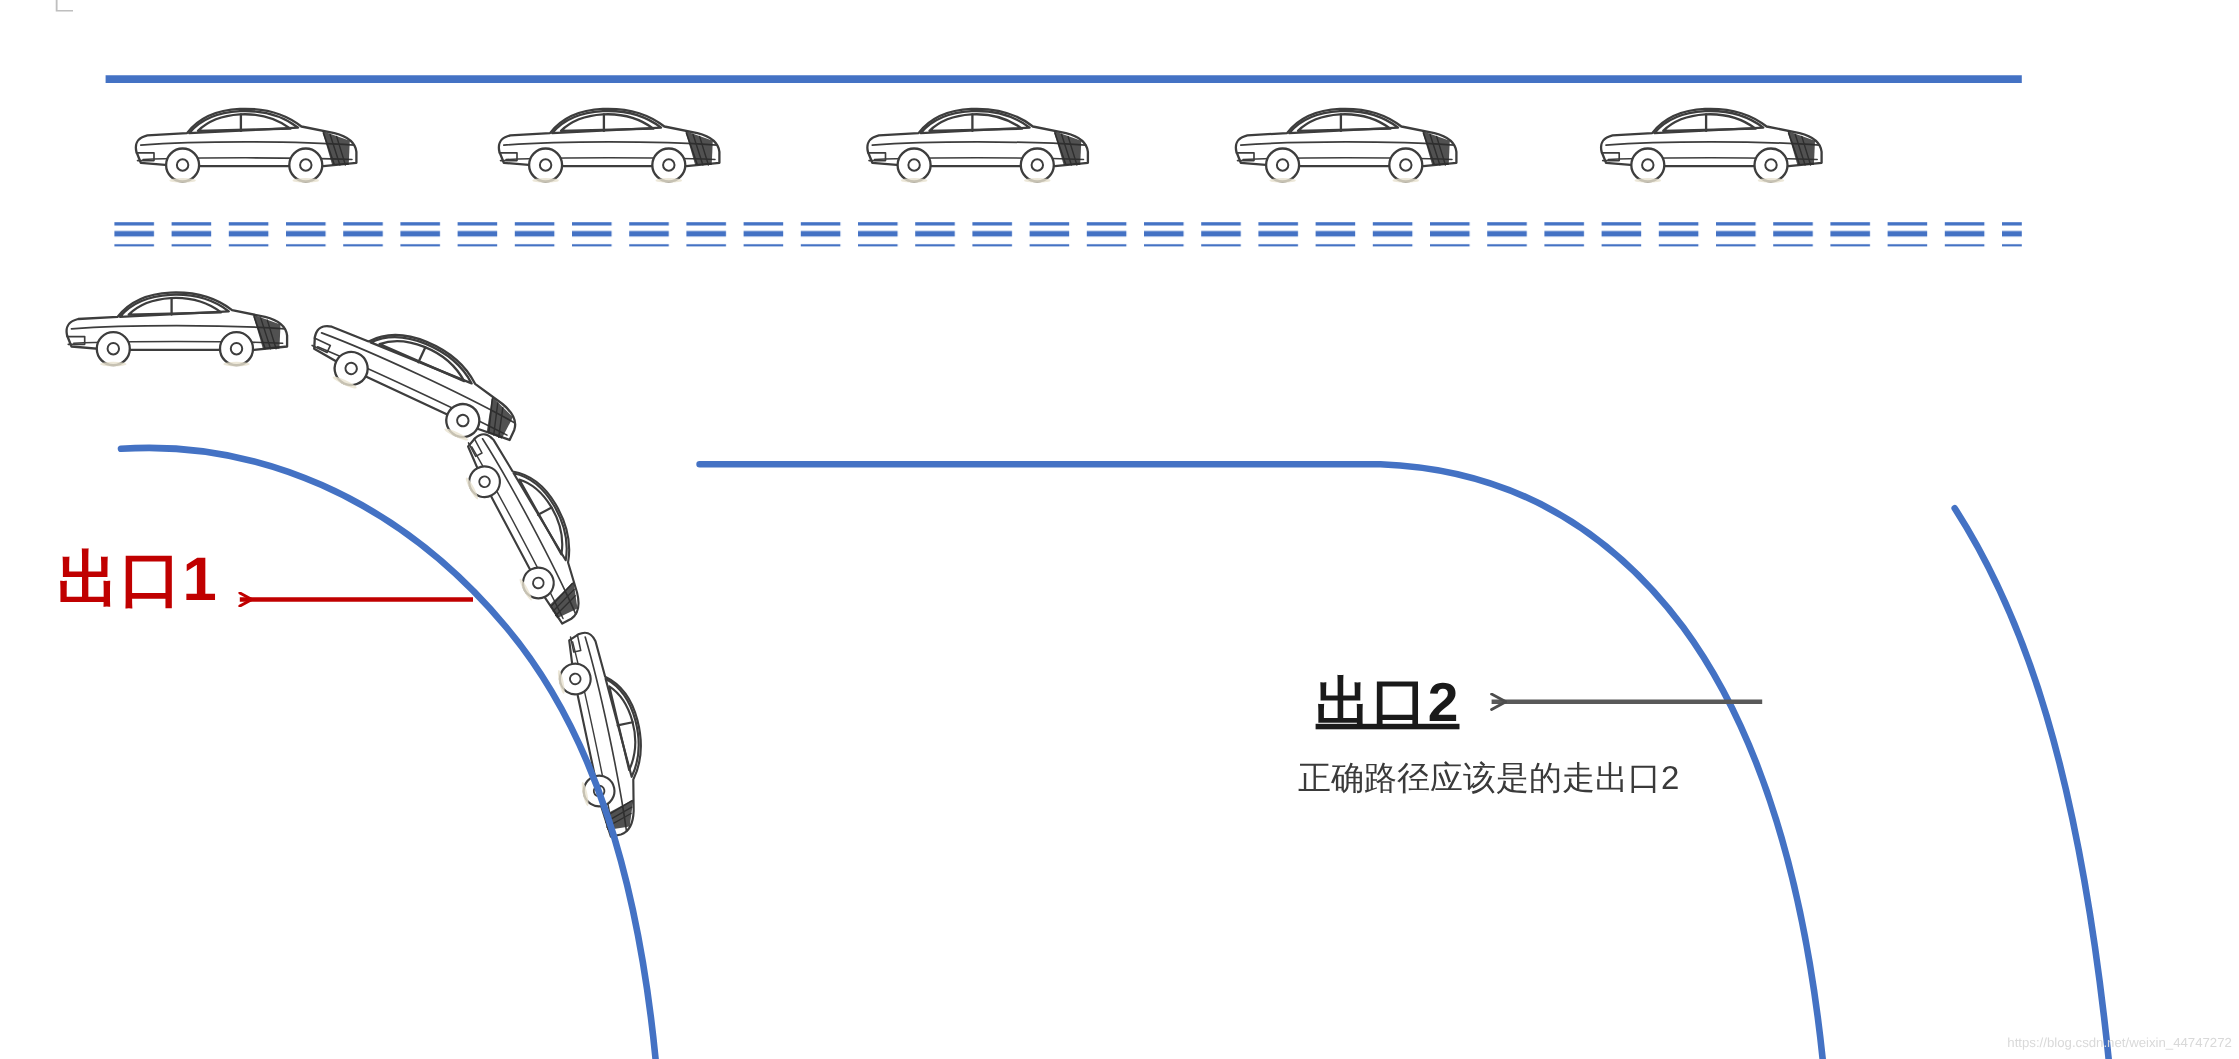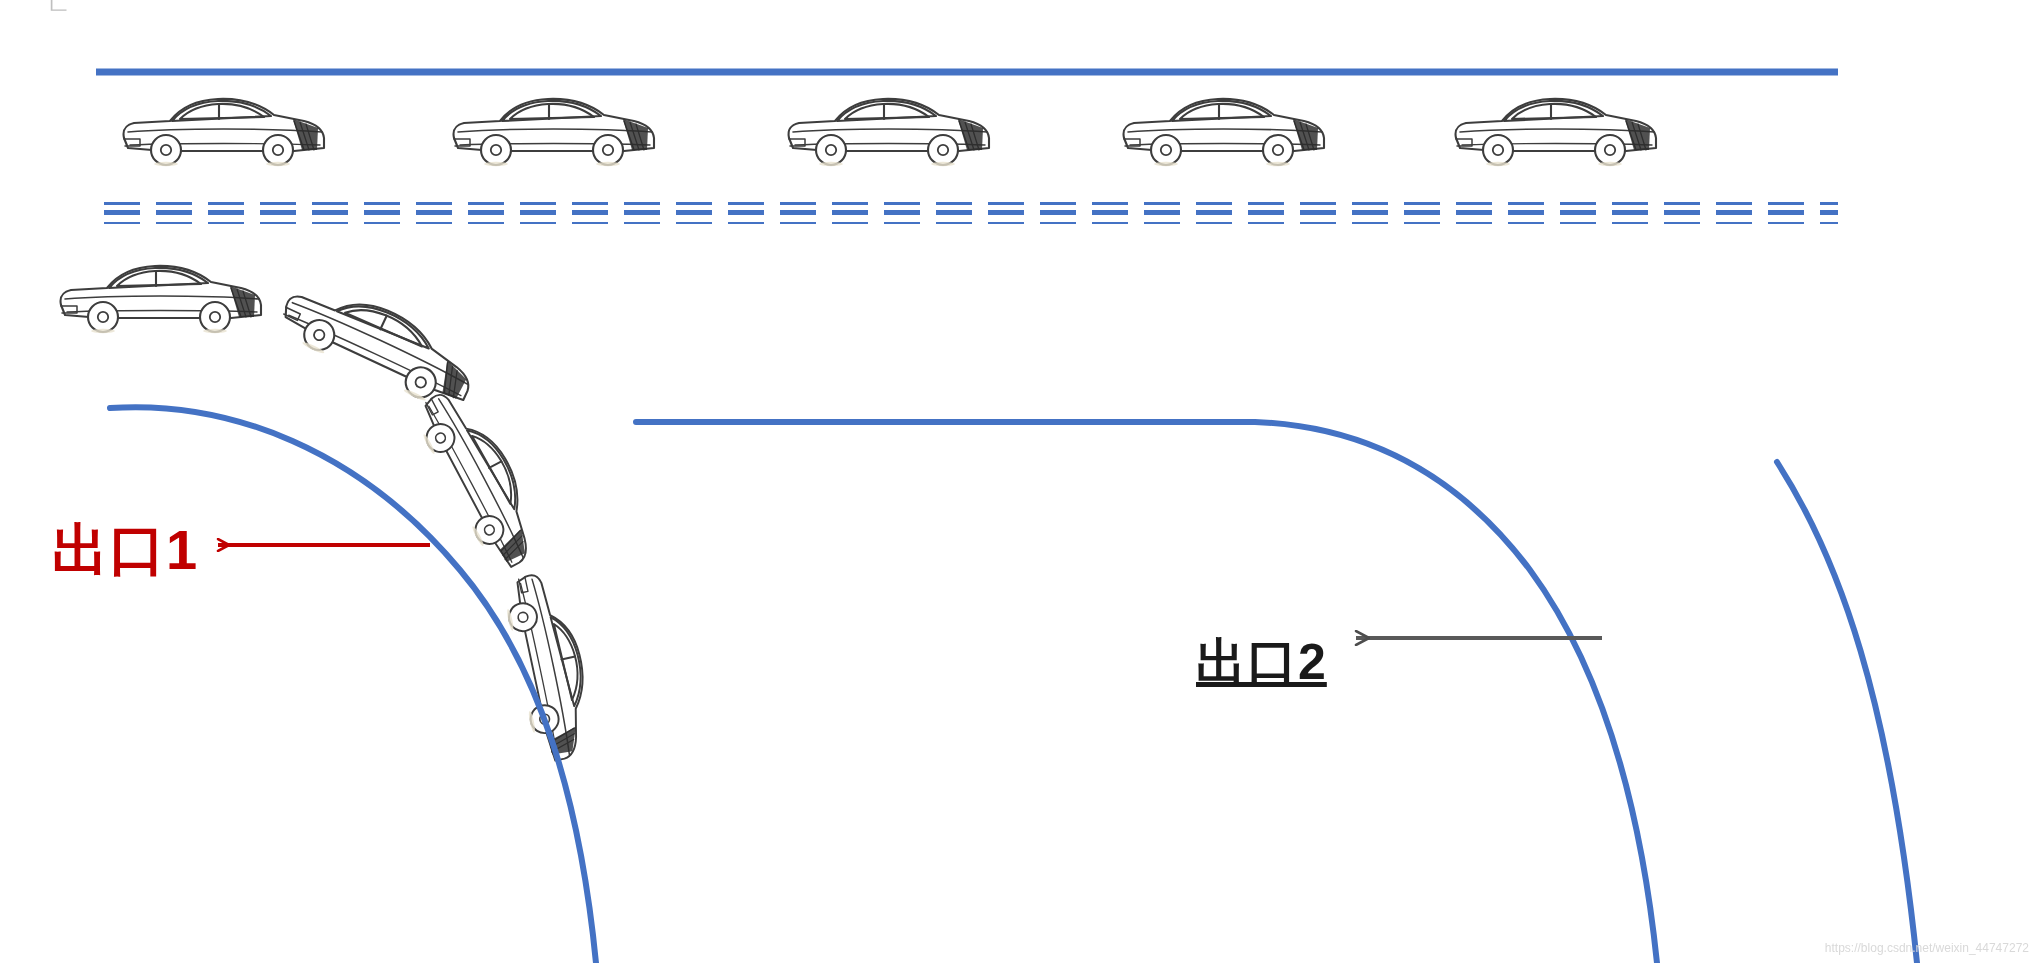--- a/index.html
+++ b/index.html
@@ -21,21 +21,20 @@
   #scene {
     position: absolute;
     inset: 0;
     width: 2035px;
     height: 963px;
   }
   .txt {
     position: absolute;
     white-space: pre;
     line-height: 1.18;
-    margin-top: 24px;
   }
   .exit1-title {
     left: 52px;
     top: 493px;
     font-size: 56px;
     font-weight: 700;
     color: #C00000;
     letter-spacing: 1px;
   }
   .exit1-note {
@@ -169,18 +168,19 @@
     <line x1="430" y1="545" x2="218" y2="545" stroke="#C00000" stroke-width="4" marker-end="url(#redArrowHead)"></line>
 
     <line x1="1602" y1="638" x2="1356" y2="638" stroke="#595959" stroke-width="4" marker-end="url(#grayArrowHead)"></line>
   </svg>
 
   <div class="txt exit1-title">出口1</div>
 
 
   <div class="txt exit2-title">出口2</div>
 
+  <div class="txt exit2-note">正确路径应该是的走出口2</div>
 
   <div class="topmark">ㄷ</div>
 
   <div class="watermark">https://blog.csdn.net/weixin_44747272</div>
 
 </div>
 
 </body></html>

